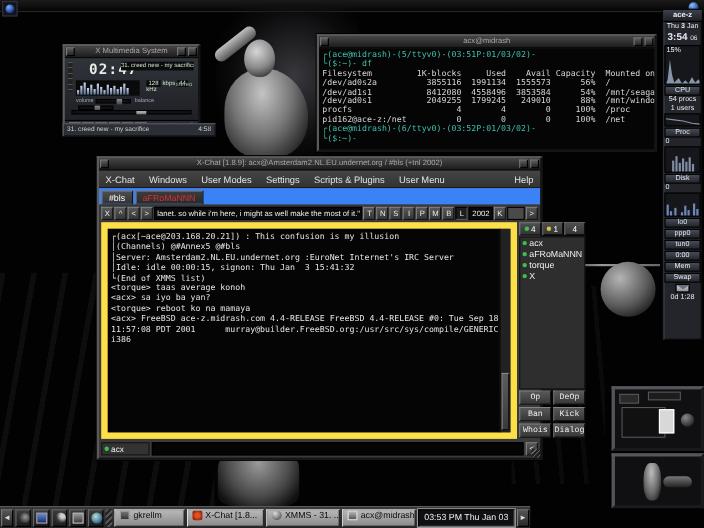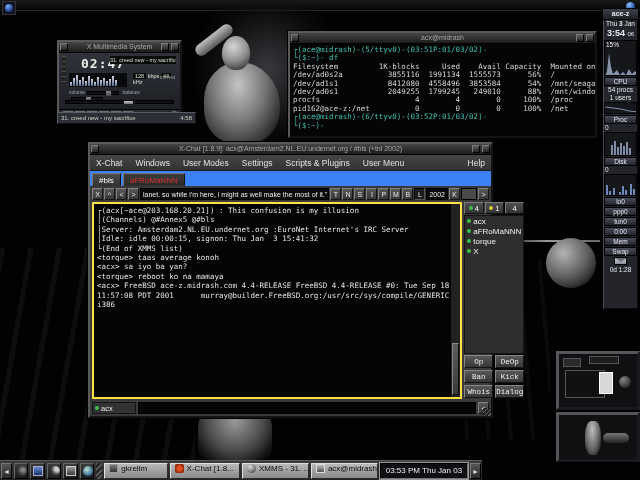--- a/index.html
+++ b/index.html
@@ -95,21 +95,21 @@
   #xc-topic { height:15px; display:flex; align-items:center; gap:1px; padding:1px 2px; background:#383838; }
   .xsq { width:11px; height:12px; background:linear-gradient(#585858,#363636); border:1px solid;
      border-color:#828282 #141414 #141414 #828282; color:#e8e8e8; font-size:7px; line-height:11px; text-align:center; }
   .xsq.pressed { background:#1d1d1d; border-color:#000 #555 #555 #000; }
   #xc-topic .entry { flex:1; height:12px; background:#0a0a0a; border:1px solid #000; color:#eee;
      font-size:7px; line-height:11px; padding:0 2px; white-space:nowrap; overflow:hidden; }
   .mini-entry { height:12px; background:#0a0a0a; border:1px solid #000; color:#eee; font-size:7px;
      line-height:11px; padding:0 2px; }
   .mini-entry.blank { background:#4a4a4a; width:16px; }
   #xc-main { display:flex; height:199px; padding:1px 2px; gap:2px; }
-  #xc-chatwrap { flex:1; display:flex; border:2px solid #fde047; }
+  #xc-chatwrap { flex:1; display:flex; border:6px solid #fde047; }
   #xc-text { flex:1; background:#050505; color:#e4e4e4; font-family:"DejaVu Sans Mono",monospace;
      font-size:7.5px; line-height:9.4px; padding:2px 1px 2px 3px; overflow:hidden; }
   #xc-scroll { width:10px; background:#222; border-left:1px solid #000; position:relative; }
   #xc-scroll i { position:absolute; left:1px; right:1px; bottom:2px; height:52px;
      background:linear-gradient(#5c5c5c,#3a3a3a); border:1px solid; border-color:#888 #111 #111 #888; }
   #xc-users { width:76px; display:flex; flex-direction:column; gap:1px; }
   #xc-counts { display:flex; gap:1px; }
   .cnt { flex:1; height:12px; background:linear-gradient(#4e4e4e,#343434); border:1px solid;
      border-color:#7a7a7a #111 #111 #7a7a7a; color:#fff; font-size:7.5px; line-height:11px; text-align:center; }
   .dot { display:inline-block; width:4px; height:4px; border-radius:50%; margin-right:2px; vertical-align:1px; }

